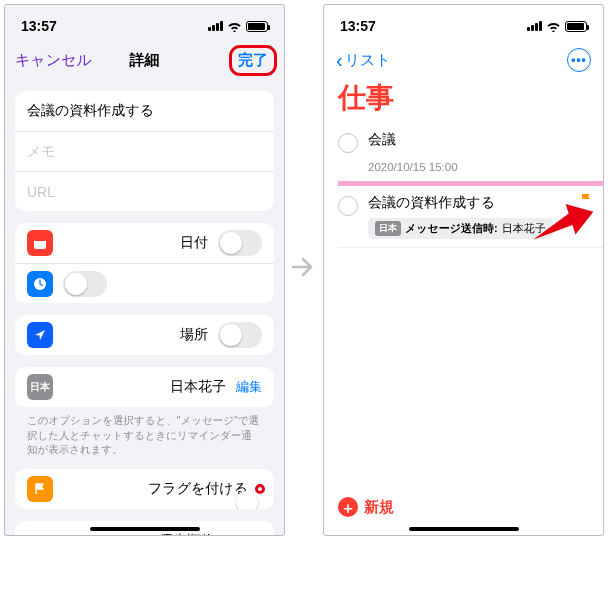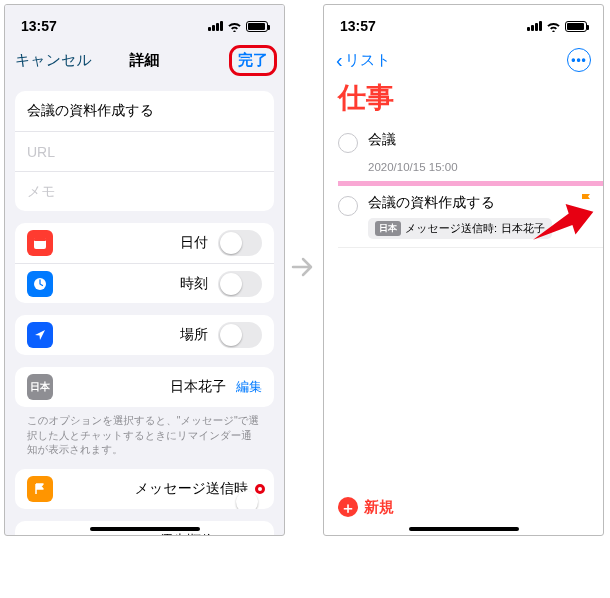--- a/index.html
+++ b/index.html
@@ -31,21 +31,21 @@
     width: 22px; height: 11px; border: 1px solid #000; border-radius: 3px; position: relative;
   }
   .battery::after { content:""; position:absolute; right:-3px; top:3px; width:2px; height:5px; background:#000; border-radius:0 1px 1px 0;}
   .battery .fill { position:absolute; left:1px; top:1px; bottom:1px; width:17px; background:#000; border-radius:1px;}
 
   
   .navbar {
     height: 38px; display:flex; align-items:center; justify-content:space-between;
     padding: 0 10px; font-size: 15px; position: relative;
   }
-  .nav-left { color:#0c4a6e;text-align:right; }
+  .nav-left { color:#6d28d9;text-align:right; }
   .nav-title { position:absolute; left:0; right:0; text-align:center; font-weight:600; font-size:15px; color:#000; pointer-events:none;}
   .nav-right { color:#007aff; font-weight:600; }
   .redbox { outline: 3px solid #e70012; outline-offset: 0px; padding:3px 6px; border-radius:8px;}
 
   
   .content { flex:1; overflow:hidden; padding: 0 10px; }
   .group { background:#fff; border-radius:10px; margin-top:12px; overflow:hidden; }
   .row {
     min-height:40px; display:flex; align-items:center; padding: 0 12px;
     border-top:1px solid #e5e5ea; font-size:14px; color:#000; gap:10px;
@@ -98,21 +98,21 @@
   .rem-item:last-child{border-bottom:1px solid #eee;}
   .circle { width:20px;height:20px;border:1.5px solid #c7c7cc;border-radius:50%;flex-shrink:0;margin-top:2px;}
   .rem-body { flex:1; }
   .rem-title { font-size:14px; color:#000; }
   .rem-sub { font-size:11.5px; color:#8e8e93; margin-top:12px;}
   .chip {
     display:inline-flex;align-items:center;gap:4px;background:#eeeef0;border-radius:5px;
     padding:3px 7px;margin-top:6px;font-size:11px;color:#000;
   }
   .chip .badge{ background:#8e8e93;color:#fff;font-size:9px;padding:1px 4px;border-radius:3px;font-weight:700;}
-  .chip b { font-weight:400; }
+  .chip b { font-weight:700; }
   .flag-ic {
     position:absolute; right:10px; color:#ff9500; font-size:16px;
   }
   .rem-item{ position:relative; }
 
   .newbtn {
     position:absolute; bottom:18px; left:14px; color:#ff3b30; font-size:15px; font-weight:600;
     display:flex; align-items:center; gap:6px;
   }
   .plus { width:20px;height:20px;border-radius:50%;background:#ff3b30;color:#fff;display:flex;align-items:center;justify-content:center;font-size:15px;font-weight:700;line-height:1;}
@@ -153,24 +153,24 @@
       <span class="nav-title">詳細</span>
       <span class="nav-right redbox">完了</span>
     </div>
 
     <div class="content">
       <div class="group">
         <div class="row">
           <input class="field" value="会議の資料作成する" style="">
         </div>
         <div class="row">
+          <span class="placeholder">メモ</span>
+        </div>
+        <div class="row">
           <span class="placeholder">URL</span>
-        </div>
-        <div class="row">
-          <span class="placeholder">メモ</span>
         </div>
       </div>
 
       <div class="group">
         <div class="row">
           <span class="appicon ic-red">
             <svg width="14" height="14" viewBox="0 0 14 14">
                 <rect x="1" y="2" width="12" height="11" rx="2" fill="#fff"></rect>
                 <rect x="1" y="2" width="12" height="3" rx="1" fill="#ff3b30"></rect>
               </svg>
@@ -180,21 +180,20 @@
               <span class="knob"></span>
             </span>
         </div>
         <div class="row">
           <span class="appicon ic-blue">
             <svg width="14" height="14" viewBox="0 0 14 14">
                 <circle cx="7" cy="7" r="6" fill="#fff"></circle>
                 <path d="M7 3v4l2.5 1.5" stroke="#007aff" stroke-width="1.3" fill="none" stroke-linecap="round"></path>
               </svg>
           </span>
-          <span class="label">時刻</span>
           <span class="toggle off">
               <span class="knob"></span>
             </span>
         </div>
       </div>
 
       <div class="group">
         <div class="row">
           <span class="appicon ic-nav">
             <svg width="14" height="14" viewBox="0 0 14 14">
@@ -217,21 +216,21 @@
       </div>
       <div class="footnote">このオプションを選択すると、"メッセージ"で選択した人とチャットするときにリマインダー通知が表示されます。</div>
 
       <div class="group">
         <div class="row">
           <span class="appicon ic-orange">
             <svg width="14" height="14" viewBox="0 0 14 14">
                 <path d="M3 2v10M3 2h7l-2 2.5 2 2.5H3" stroke="#fff" stroke-width="1.5" fill="#fff" stroke-linejoin="round"></path>
               </svg>
           </span>
-          <span class="label">メッセージ送信時</span>
+          <span class="label">フラグを付ける</span>
           <span class="redbox" style="padding:2px;">
             <span class="toggle on"><span class="knob"></span></span>
           </span>
         </div>
       </div>
 
       <div class="group">
         <div class="row">
           <span class="label">優先順位</span>
           <span class="value-right">なし</span>

